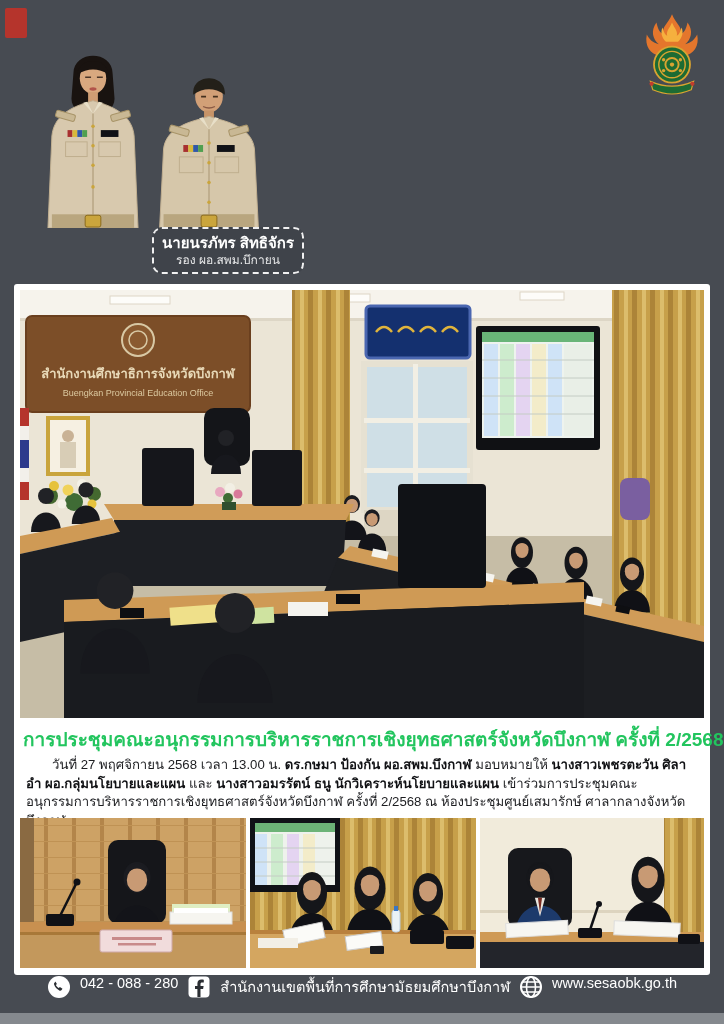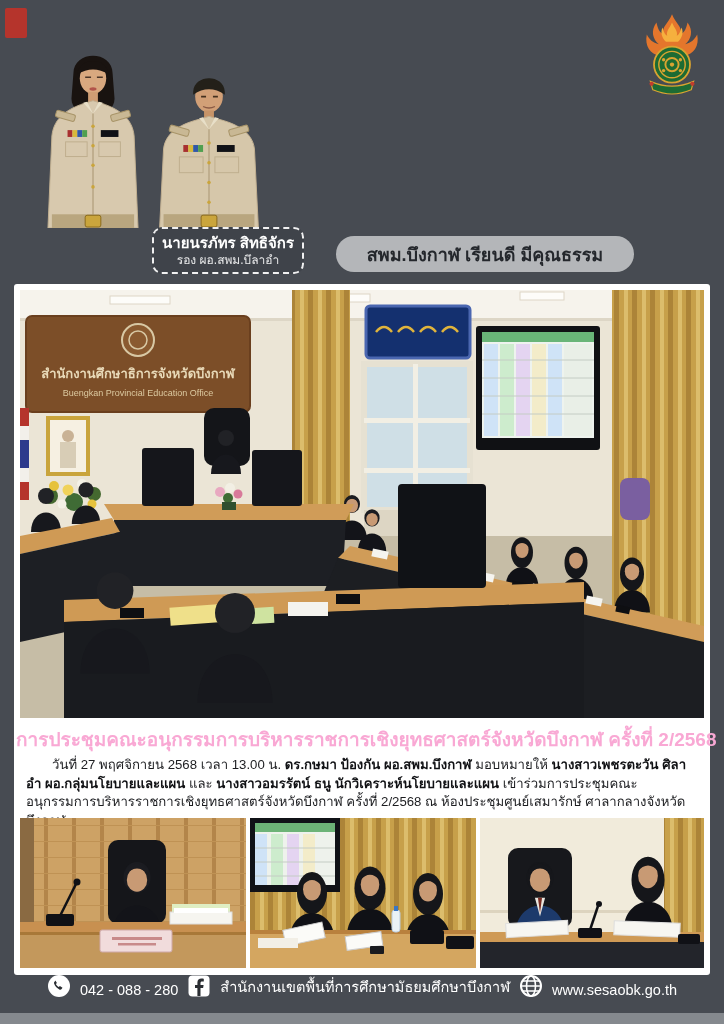--- a/index.html
+++ b/index.html
@@ -27,31 +27,31 @@
 
   .pill{left:336px;top:236px;width:298px;height:36px;background:#b4b6b9;border-radius:18px;
         color:#24272c;font-weight:800;font-size:18px;display:flex;align-items:center;
         justify-content:center;white-space:nowrap;}
 
   
   .panel{left:14px;top:284px;width:696px;height:691px;background:#ffffff;border-radius:3px;}
   .photo{overflow:hidden;background:#0369a1;}
   .photo svg{display:block;width:100%;height:100%;}
   .photo-main{left:20px;top:290px;width:684px;height:428px;}
-  .headline{left:16px;top:724px;width:684px;font-size:19px;font-weight:800;
-            color:#f9a8d4;white-space:nowrap;}
+  .headline{left:23px;top:724px;width:684px;font-size:19px;font-weight:800;
+            color:#22c55e;white-space:nowrap;}
   .bodytext{left:26px;top:756px;width:672px;font-size:13.2px;line-height:18.6px;color:#1c1d20;
             text-indent:26px;}
   .bodytext .b{font-weight:800;color:#101114;}
   .p1{left:20px;top:818px;width:226px;height:150px;}
   .p2{left:250px;top:818px;width:226px;height:150px;}
   .p3{left:480px;top:818px;width:224px;height:150px;}
 
   
-  .footer{left:0;top:975px;width:724px;height:23px;display:flex;align-items:flex-end;
+  .footer{left:0;top:975px;width:724px;height:23px;display:flex;align-items:flex-start;
           justify-content:center;gap:9px;color:#ffffff;font-size:14.5px;}
   .footer .credit{font-weight:800;font-size:16px;margin-left:6px;white-space:nowrap;}
   .fic{width:24px;height:24px;flex:0 0 auto;}
   .bottom-strip{left:0;top:1013px;width:724px;height:11px;background:#85898e;}
 </style>
 </head>
 <body>
 
 <div id="page">
 
@@ -128,24 +128,23 @@
       <rect x="40" y="80" width="5" height="7" fill="#3058a8"></rect>
         <rect x="45" y="80" width="5" height="7" fill="#50a050"></rect>
       <rect x="64" y="80" width="18" height="7" fill="#101116"></rect>
       <rect x="10" y="150" width="92" height="14" fill="#b9a67f"></rect>
       <rect x="48" y="151" width="16" height="12" rx="2" fill="#caa53c" stroke="#8a6a1c"></rect>
     </svg>
   </div>
 
   <div class="abs plate plate2">
     <div class="nm">นายนรภัทร สิทธิจักร</div>
-    <div class="ps">รอง ผอ.สพม.บึลาอำ</div>
-  </div>
-
-  <div class="abs pill">สพม.บึงกาฬ เรียนดี มีคุณธรรม</div>
+    <div class="ps">รอง ผอ.สพม.บึกายน</div>
+  </div>
+
 
   <div class="abs panel"></div>
 
   <div class="abs photo photo-main">
     <svg viewBox="0 0 684 428" preserveAspectRatio="none">
       <defs>
         <pattern id="curt" width="18" height="24" patternUnits="userSpaceOnUse">
           <rect width="18" height="24" fill="#c7a04a"></rect>
           <rect width="5" height="24" fill="#ac8438"></rect>
           <rect x="10" width="4" height="24" fill="#dcbd6c"></rect>

